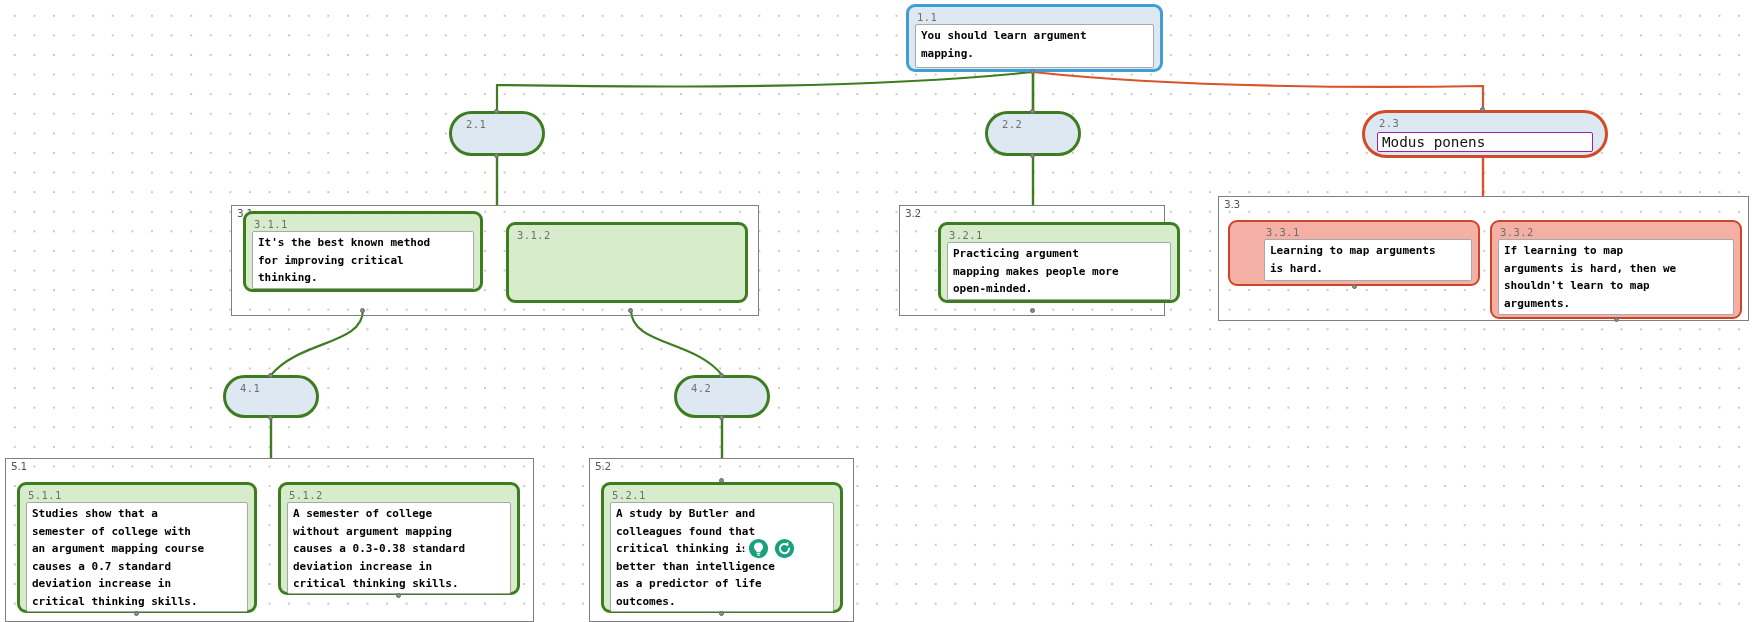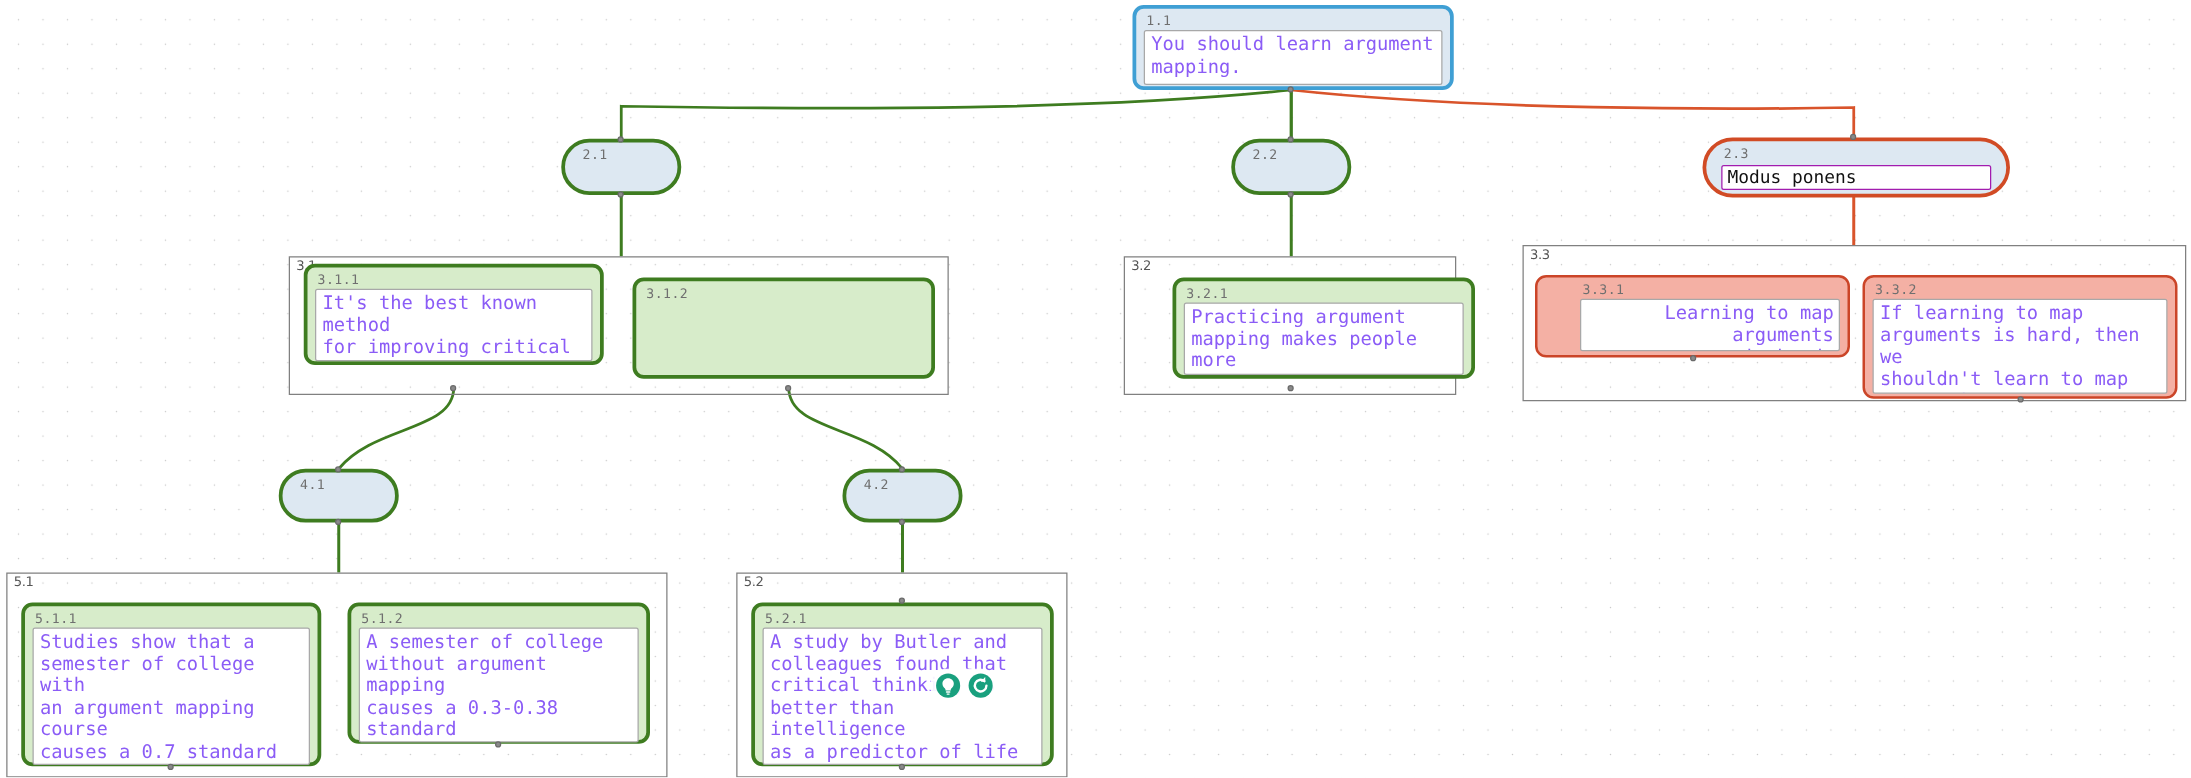--- a/index.html
+++ b/index.html
@@ -80,26 +80,27 @@
     line-height: 13px;
     padding-left: 2px;
     letter-spacing: 0.4px;
   }
   .card-text {
     box-sizing: border-box;
     background: #ffffff;
     border: 1px solid #a8a8a8;
     border-radius: 2px;
     font-family: "DejaVu Sans Mono", monospace;
-    font-size: 15px;
+    font-size: 11px;
     line-height: 17.6px;
-    color: #8b5cf6;
+    color: #000000;
     padding: 2px 4px 3px 5px;
     white-space: pre-wrap;
     overflow: hidden;
+    font-weight: bold;
   }
 
   
   .pill {
     position: absolute;
     box-sizing: border-box;
     background: #dde8f2;
     border-radius: 999px;
   }
   .pill.green { border: 3.2px solid #3e7c20; }
@@ -243,21 +244,21 @@
 mapping makes people more
 open-minded.</div>
   </div>
   <div class="dot" style="left:1030px; top:308px;"></div>
 
   <div class="group" style="left:1218px; top:196px; width:531px; height:125px;">
     <div class="group-label">3.3</div>
   </div>
   <div class="card red" style="left:1228px; top:220px; width:252px; height:66px;padding-left:34px;">
     <div class="card-id">3.3.1</div>
-    <div class="card-text" style="height:42px;text-align:right;">Learning to map arguments
+    <div class="card-text" style="height:42px;">Learning to map arguments
 is hard.</div>
   </div>
   <div class="card red" style="left:1490px; top:220px; width:252px; height:99px;">
     <div class="card-id">3.3.2</div>
     <div class="card-text" style="height:76px;">If learning to map
 arguments is hard, then we
 shouldn't learn to map
 arguments.</div>
   </div>
   <div class="dot" style="left:1352px; top:284px;"></div>

